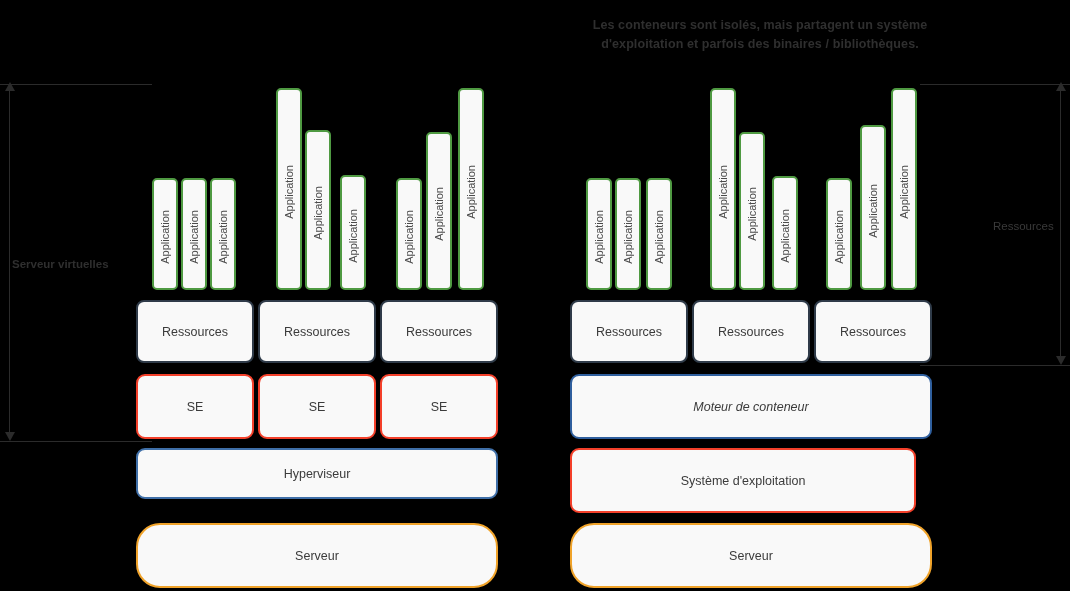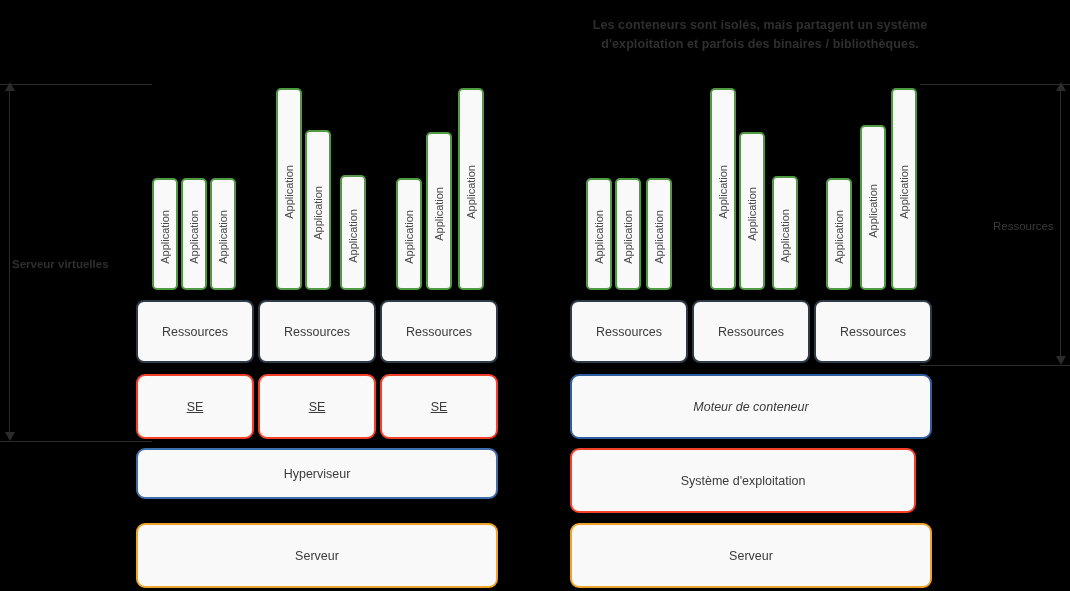--- a/index.html
+++ b/index.html
@@ -32,23 +32,23 @@
 
   
   .box{
     position:absolute;box-sizing:border-box;
     background:#f9f9f9;border-radius:9px;
     display:flex;align-items:center;justify-content:center;
     font-size:12.5px;color:#3b3b3b;
     border:2px solid #84cc16;
   }
   .box.res{border-color:#2f3b49;border-radius:8px;}
-  .box.se{border-color:#f4402a;text-decoration:underline;}
+  .box.se{border-color:#f4402a;}
   .box.hyp{border-color:#3f6fa8;}
-  .box.srv{border-color:#f0a32a;}
+  .box.srv{border-color:#f0a32a;border-radius:24px;}
   .box.engine{border-color:#2f5f9e;}
   .box.os{border-color:#f4402a;}
 
   
   .appbar{
     position:absolute;box-sizing:border-box;
     background:#f9f9f9;border:2px solid #4f9a42;border-radius:5px;
     overflow:hidden;
   }
   .appbar .rot{

